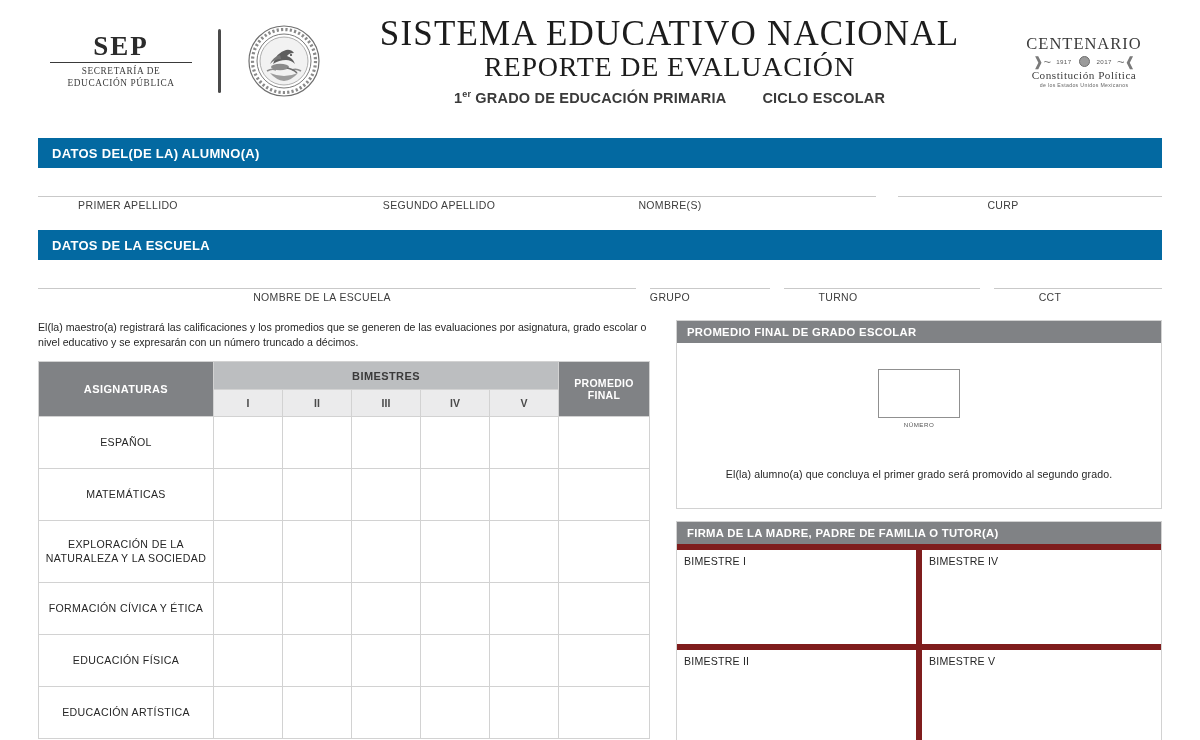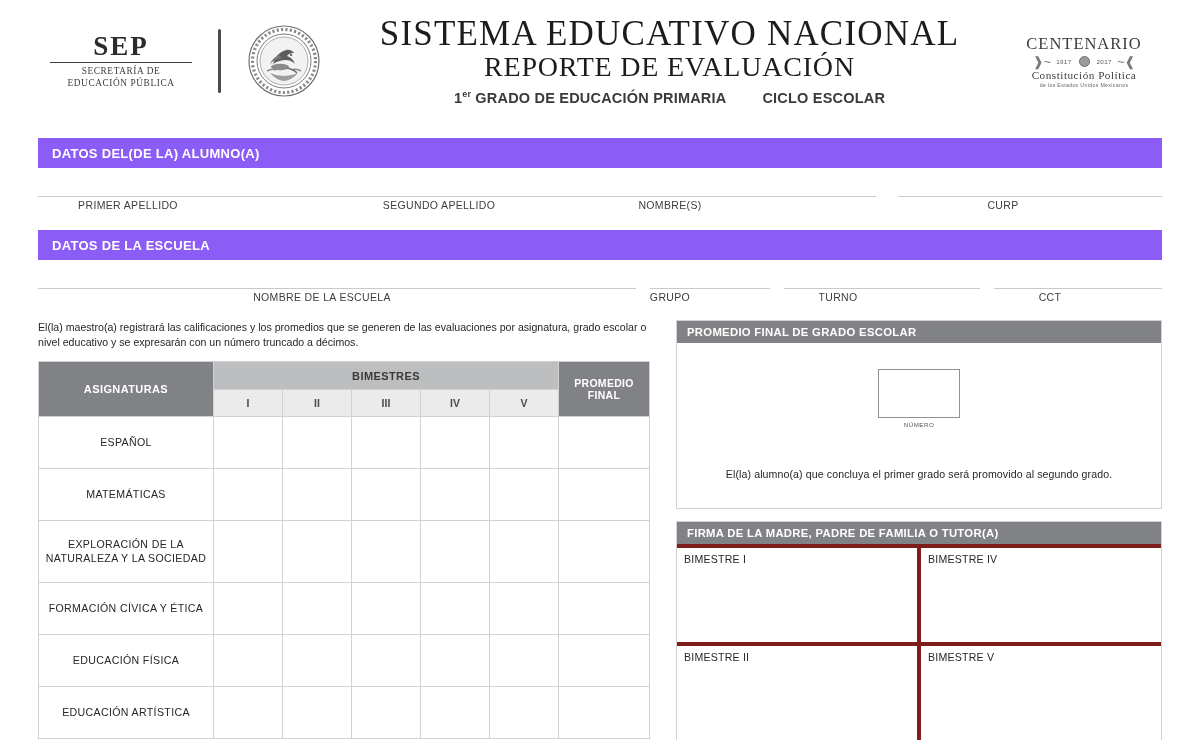--- a/index.html
+++ b/index.html
@@ -147,21 +147,21 @@
   .cent-line3 {
     font-size: 5.2px;
     letter-spacing: .35px;
     color: #666;
     margin-top: 1px;
   }
 
   
   .banner {
     margin: 0 38px;
-    background: #8b5cf6;
+    background: #0369a1;
     color: #ffffff;
     font-size: 13px;
     font-weight: 700;
     letter-spacing: .3px;
     padding: 7px 14px;
     box-sizing: border-box;
     height: 30px;
     display: flex;
     align-items: center;
   }
@@ -310,21 +310,21 @@
     letter-spacing: .1px;
   }
 
   .panel-firma { margin-top: 12px; }
   table.firma {
     border-collapse: collapse;
     width: 100%;
     table-layout: fixed;
   }
   table.firma td {
-    border: 4px solid #7f1d1d;
+    border: 6px solid #7f1d1d;
     vertical-align: top;
     font-size: 10.6px;
     color: #262626;
     letter-spacing: .2px;
     padding: 5px 7px;
     height: 84px;
   }
   table.firma td.b-left { border-left: none; }
   table.firma td.b-right { border-right: none; }
   tr.firma-last td { border-bottom: none; }

